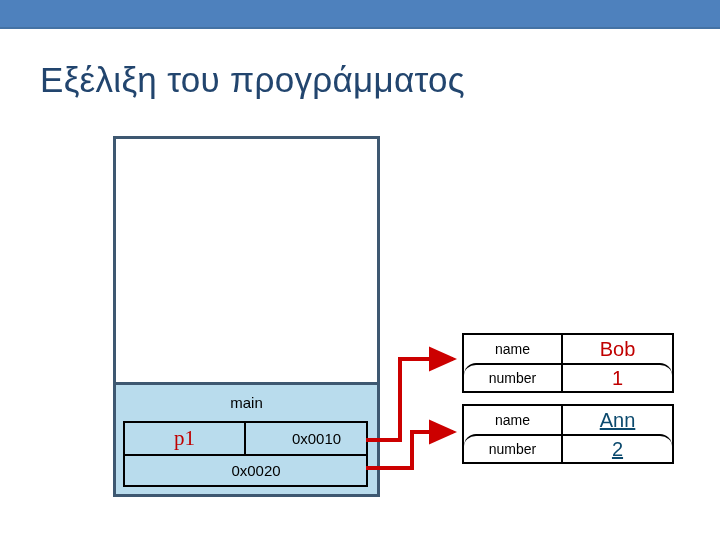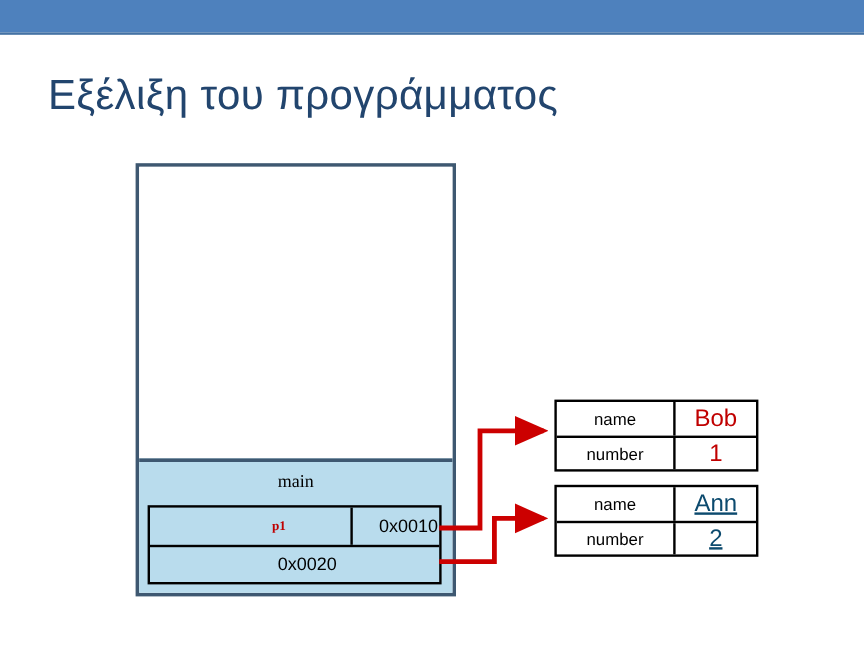--- a/index.html
+++ b/index.html
@@ -78,21 +78,21 @@
     border-top: 3px solid #3e5871;
     box-sizing: border-box;
   }
   #main-frame-label {
     position: absolute;
     left: 0; right: 0;
     top: 9px;
     text-align: center;
     font-size: 15px;
     color: #000000;
-    font-family: Liberation Serif, serif;
+    font-family: Liberation Sans, sans-serif;
   }
 
   
   #main-var-table {
     position: absolute;
     left: 7px;
     top: 36px;
     width: 245px;
     border: 2px solid #000000;
     border-collapse: collapse;
@@ -108,56 +108,56 @@
     border-top: 2px solid #000000;
   }
   #main-var-table .vcell-name {
     width: 121px;
     display: flex;
     align-items: center;
     justify-content: center;
     border-right: 2px solid #000000;
     box-sizing: border-box;
     font-family: "Liberation Serif", serif;
-    font-weight: bold;
-    font-size: 11px;
-    margin-left: 48px;
+    font-weight: normal;
+    font-size: 21px;
   }
   #main-var-table .vcell-value {
     flex: 1;
     display: flex;
     align-items: center;
     justify-content: center;
     box-sizing: border-box;
     font-family: "Liberation Sans", sans-serif;
     font-size: 15px;
     color: #000000;
     margin-left: 21px;
   }
   .ptr-red  { color: #c00000; }
   .ptr-blue { color: #1f7ba6; }
 
   
   .heap-struct {
     position: absolute;
-    width: 170px;
+    width: 212px;
     border: 2px solid #000000;
     box-sizing: border-box;
     background: #ffffff;
   }
   #heap-struct-1 { left: 462px; top: 333px; }
   #heap-struct-2 { left: 462px; top: 404px; }
 
   .heap-struct .hrow {
     display: flex;
     height: 28px;
     box-sizing: border-box;
   }
   .heap-struct .hrow + .hrow {
     border-top: 2px solid #000000;
+    border-radius: 12px;
   }
   .heap-struct .hcell-field {
     width: 99px;
     display: flex;
     align-items: center;
     justify-content: center;
     border-right: 2px solid #000000;
     box-sizing: border-box;
     font-family: "Liberation Sans", sans-serif;
     font-size: 14px;

